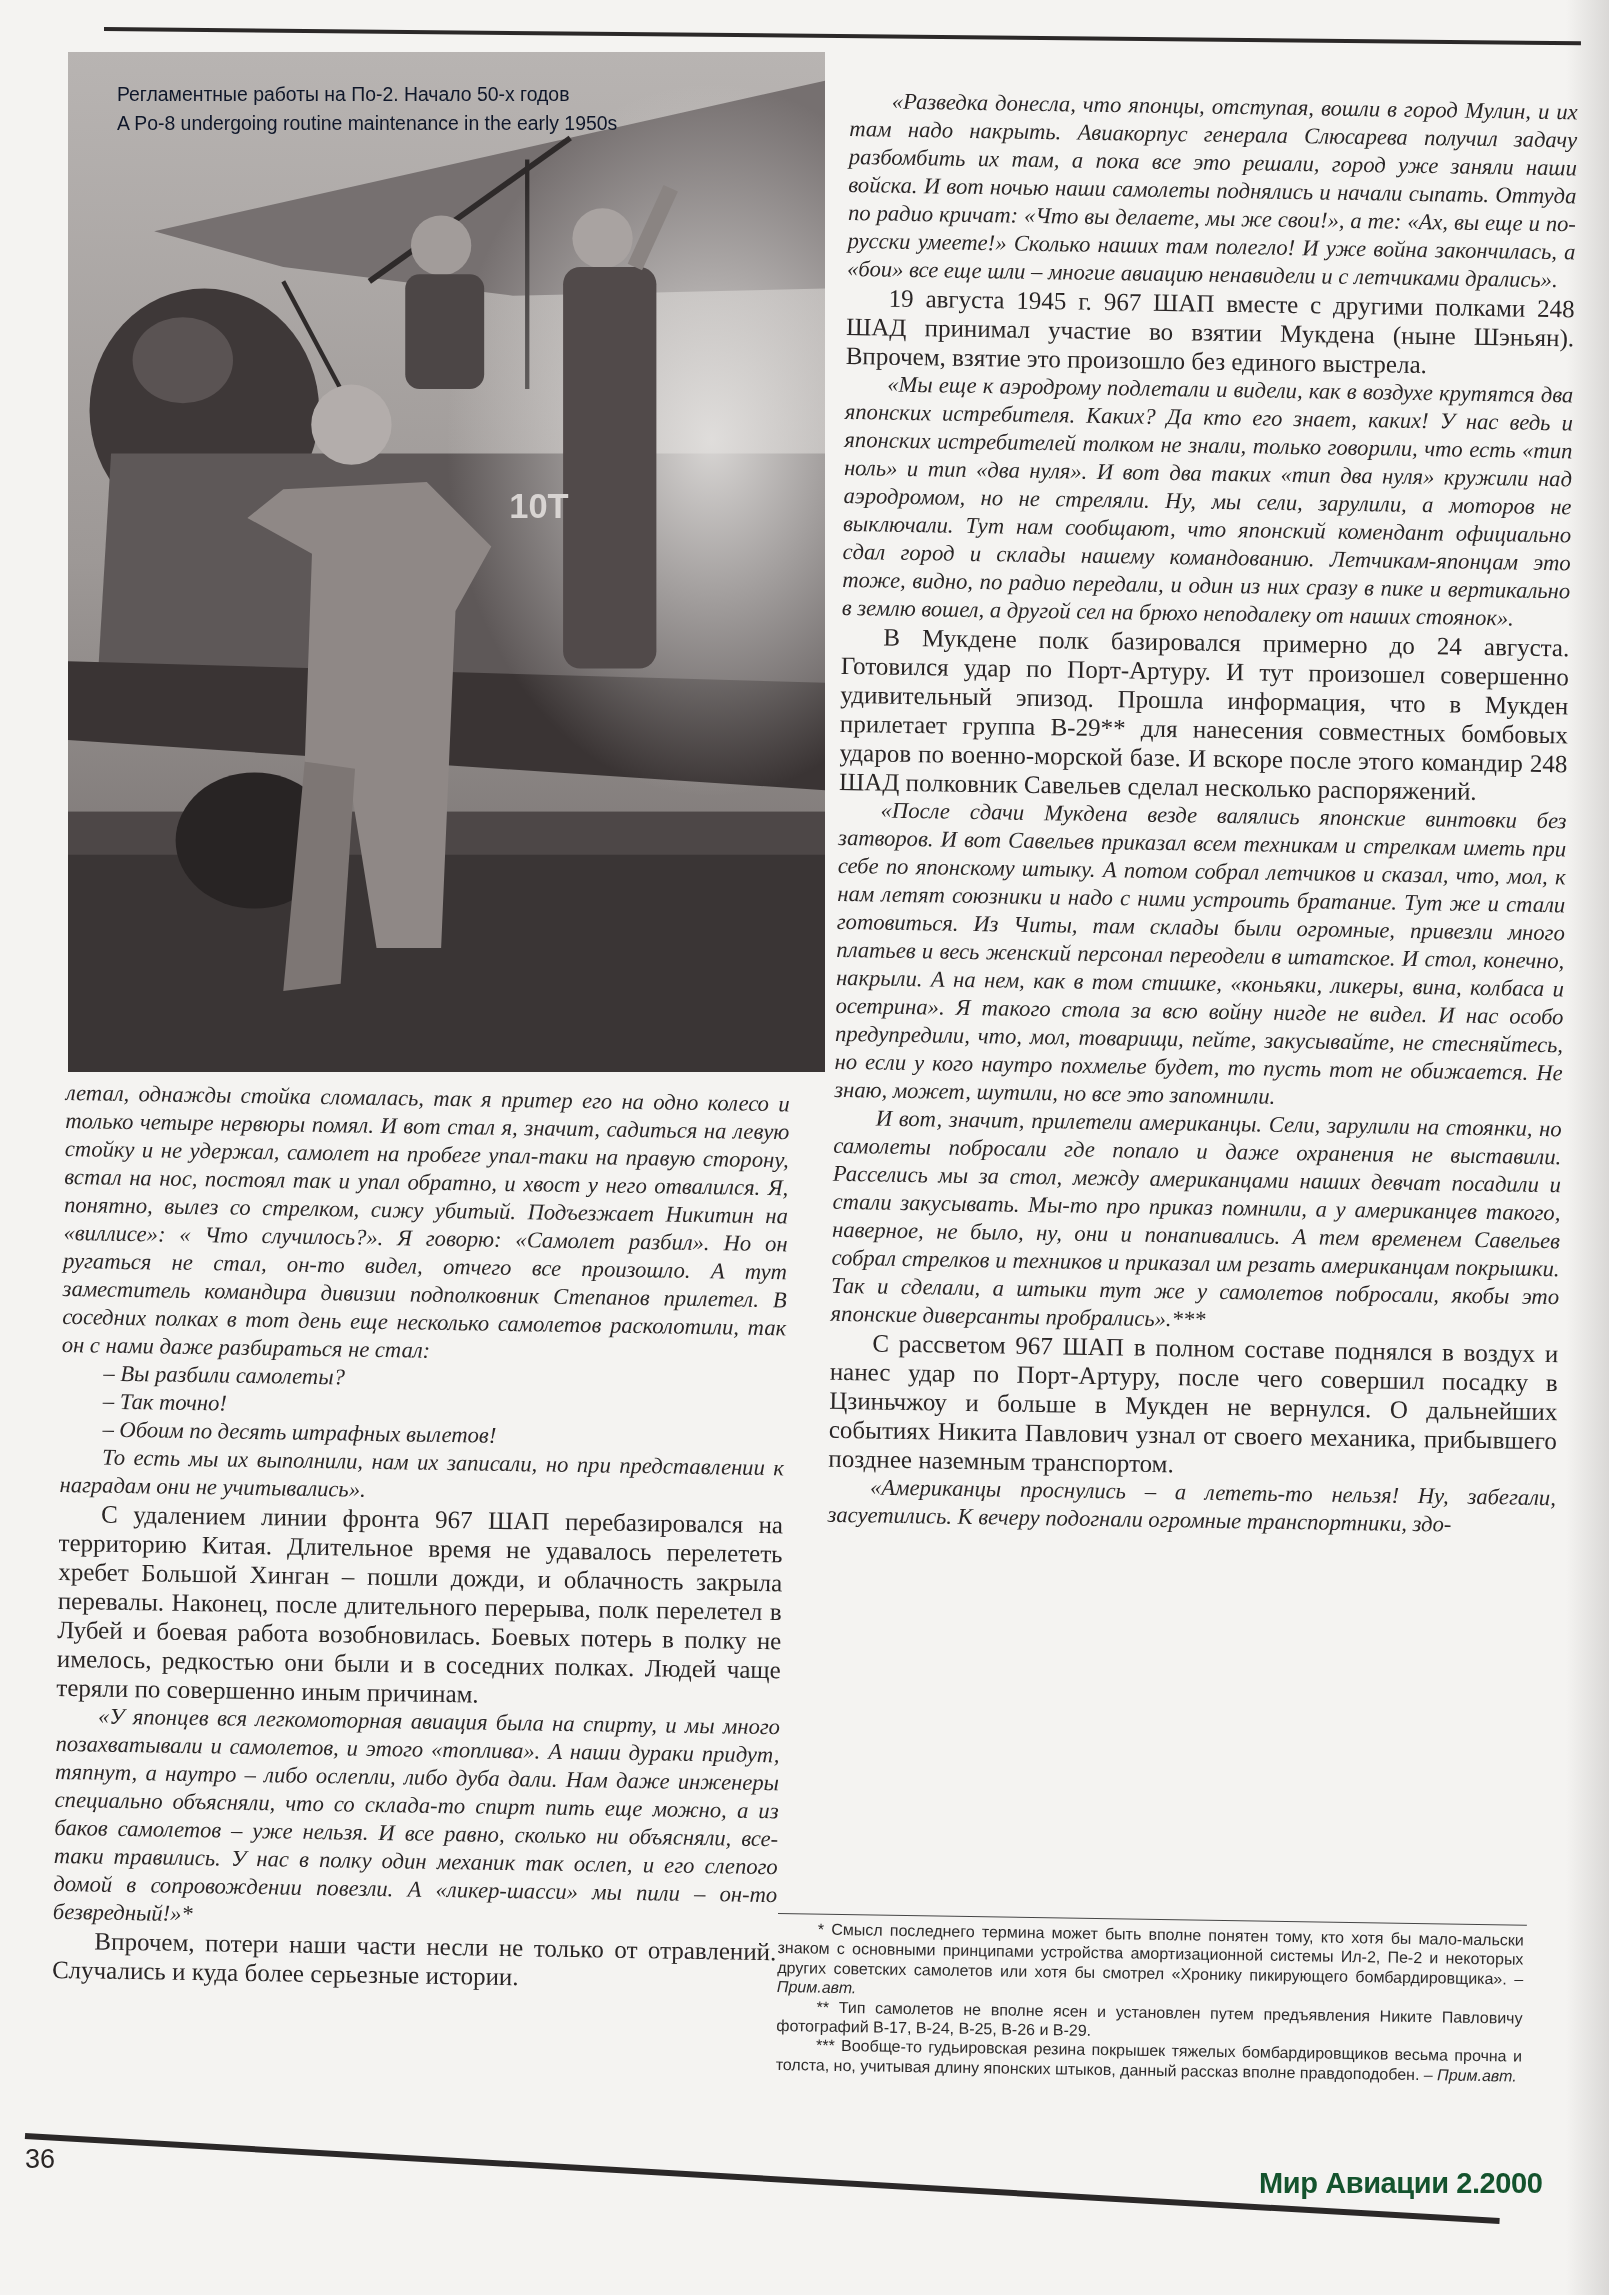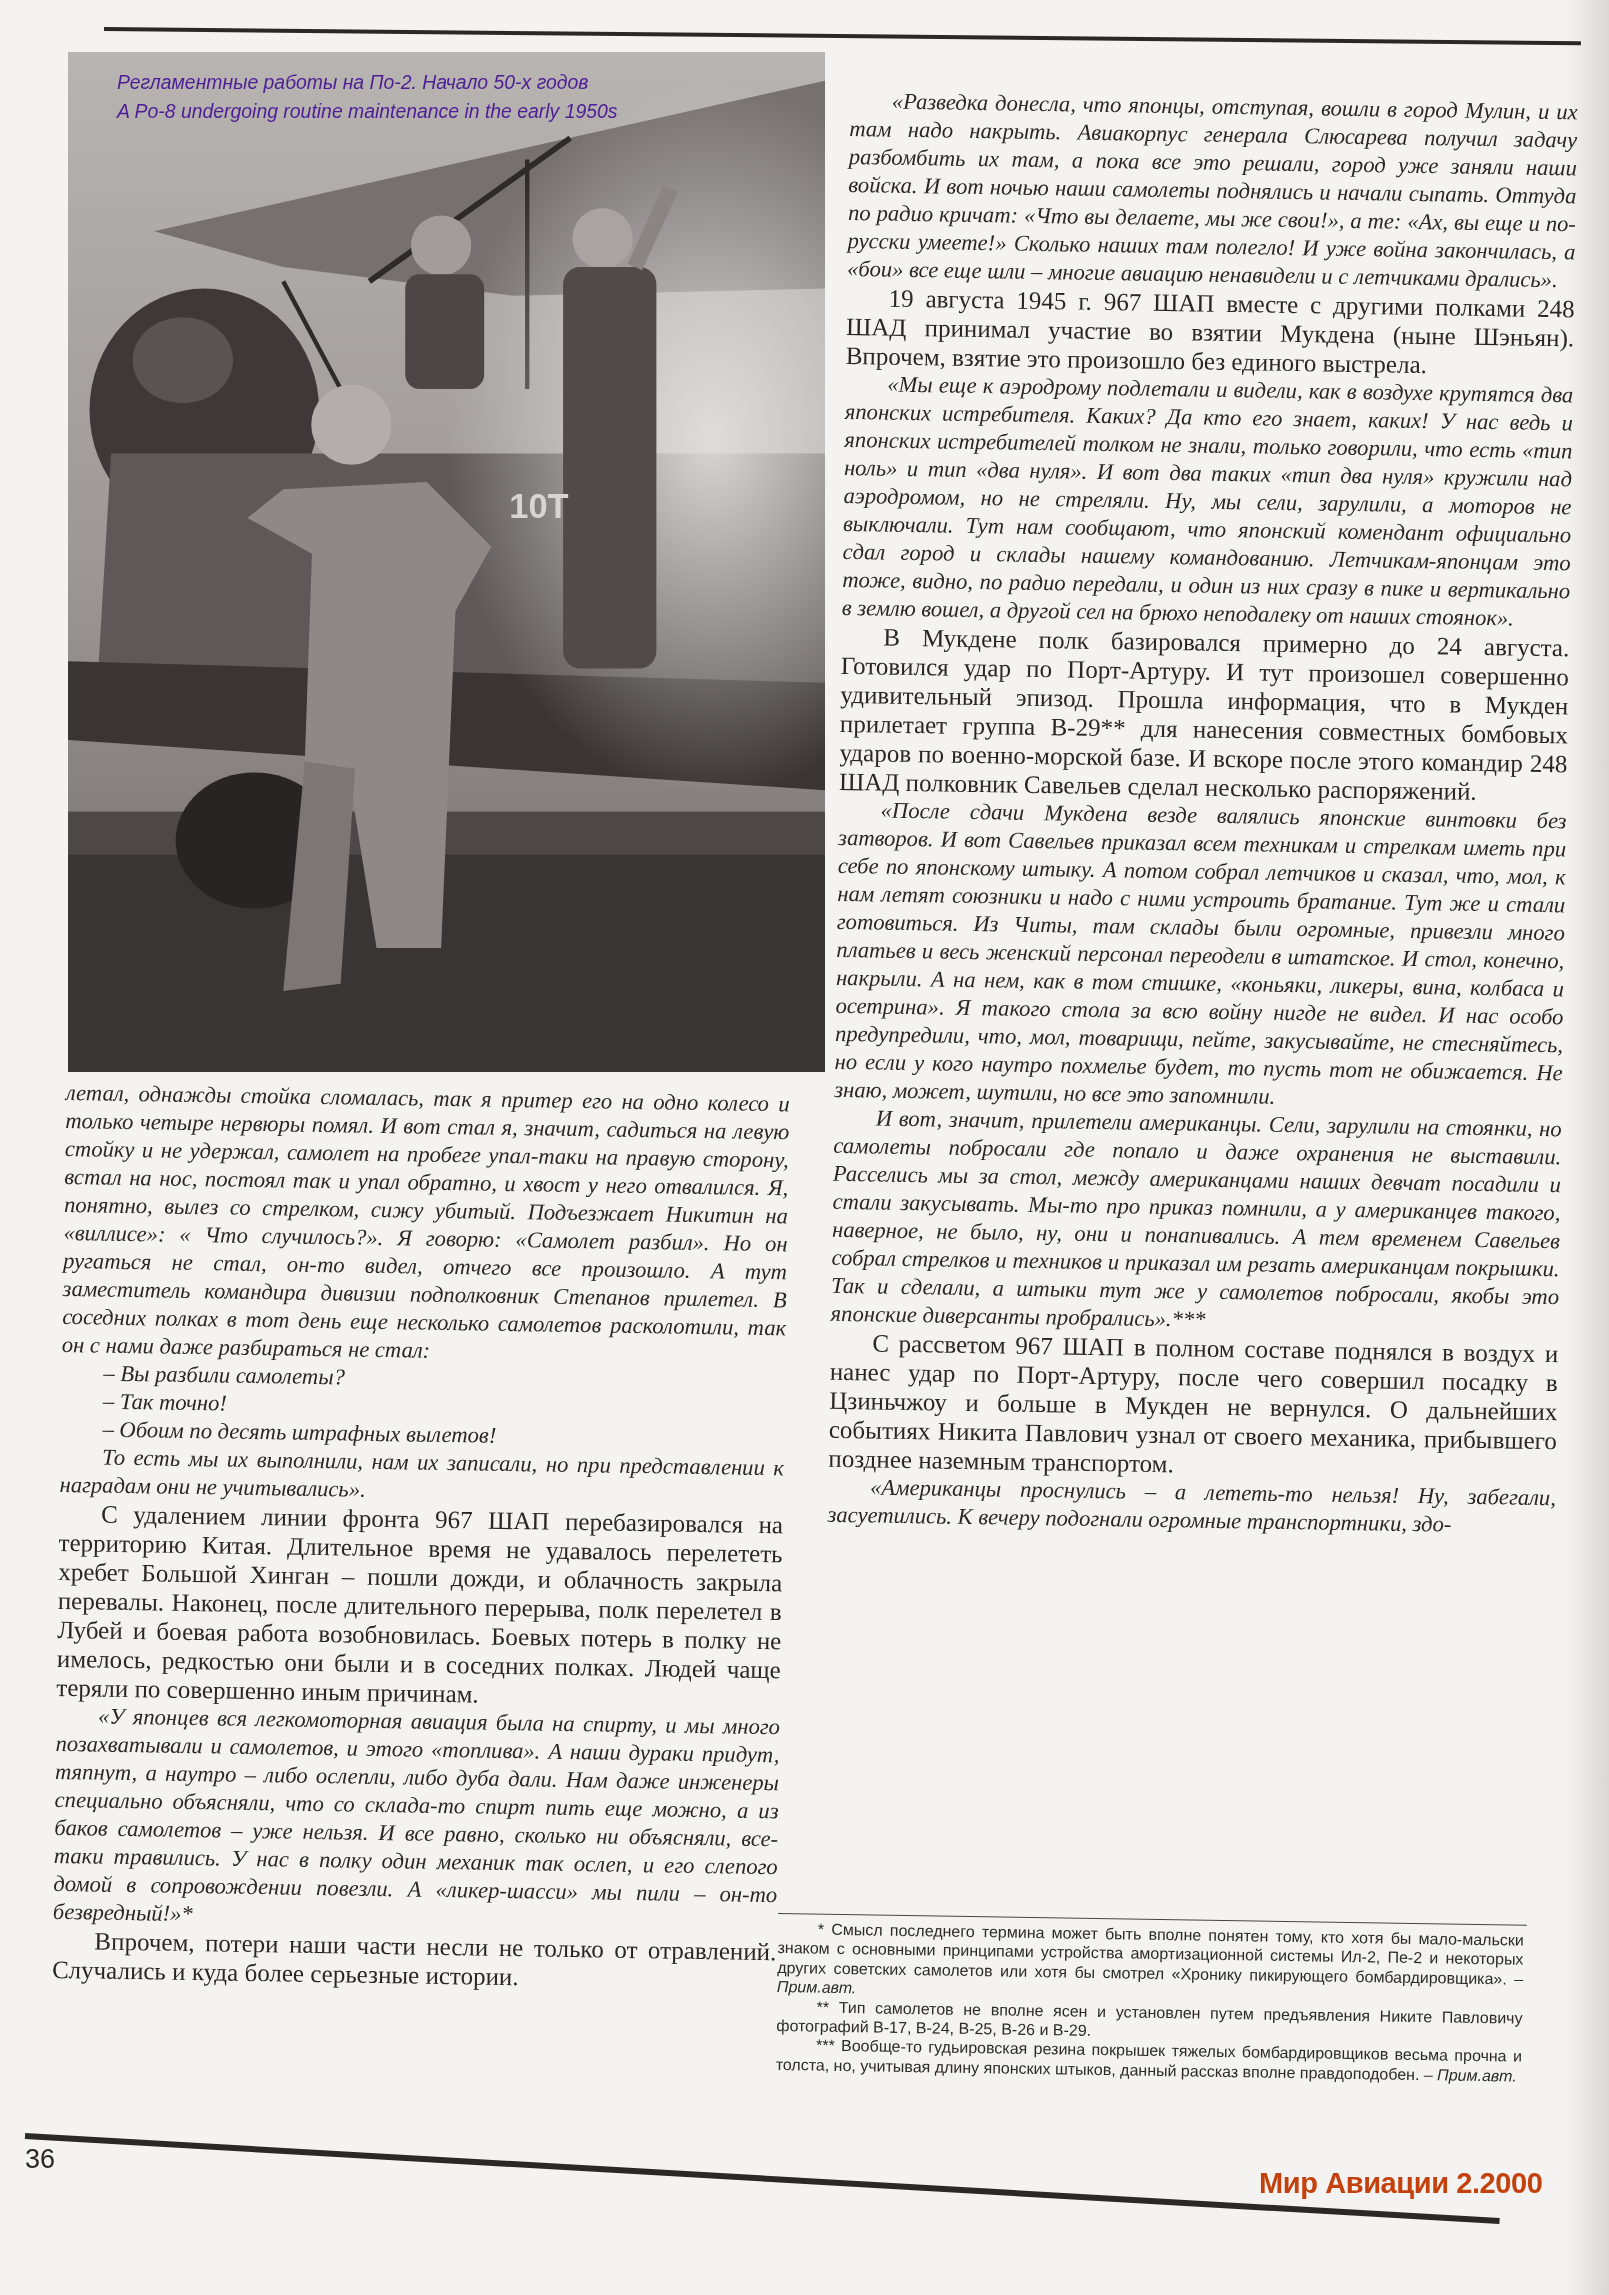--- a/index.html
+++ b/index.html
@@ -7,41 +7,41 @@
          font-family:"Liberation Serif","DejaVu Serif",serif; color:#2a2626; }
   .page-shade { position:absolute; right:0; top:0; width:43px; height:2295px;
                 background:linear-gradient(to right, rgba(255,255,255,0), rgba(200,198,196,0.6)); }
   .top-rule { position:absolute; left:104px; top:27px; width:1477px; height:3.6px; background:#2b2828;
               transform-origin:left center; transform:rotate(0.55deg); }
   .bottom-rule { position:absolute; left:25px; top:2133px; width:1477px; height:5.7px; background:#2b2828;
               transform-origin:left center; transform:rotate(3.3deg); }
   .photo { position:absolute; left:68px; top:52px; width:757px; height:1020px; overflow:hidden;
            background:#9a9696; }
   .photo svg { position:absolute; left:0; top:0; width:100%; height:100%; }
-  .caption { position:absolute; left:49px; top:16px; font-family:"Liberation Sans","DejaVu Sans",sans-serif;
-             font-size:19.4px; line-height:29px; color:#4c1d95;font-style:italic; }
+  .caption { position:absolute; left:49px; top:28px; font-family:"Liberation Sans","DejaVu Sans",sans-serif;
+             font-size:19.4px; line-height:29px; color:#0f172a; }
   .col { position:absolute; font-size:24px; line-height:28px; text-align:justify; hyphens:manual; }
   .col p { margin:0; text-indent:42px; }
   .col p.noindent { text-indent:0; }
   .col p.quote { font-style:italic; font-size:22.6px; }
   .col p.body { font-family:"Liberation Serif","DejaVu Serif",serif; font-size:25px; line-height:29px; }
   .col p.dialog { text-indent:42px; text-align:left; }
   .right-col { left:850px; top:87px; width:728px; transform:rotate(0.9deg); transform-origin:left top; }
   .left-col { left:66px; top:1079px; width:724px; transform:rotate(0.9deg); transform-origin:left top; }
   .footnote-rule { position:absolute; left:778px; top:1913px; width:749px; height:1.4px; background:#444;
                    transform:rotate(0.9deg); transform-origin:left top; }
   .footnotes { position:absolute; left:778px; top:1919px; width:746px;
                font-family:"Liberation Sans","DejaVu Sans",sans-serif; font-size:16px; line-height:19.4px;
                text-align:justify; transform:rotate(0.9deg); transform-origin:left top; color:#2c2a2a; }
   .footnotes p { margin:0; text-indent:40px; }
   .footnotes .note-tag { font-style:italic; }
   .page-number { position:absolute; left:25px; top:2144px; font-family:"Liberation Sans","DejaVu Sans",sans-serif;
                  font-size:27px; color:#2a2626; }
   .magazine { position:absolute; left:1259px; top:2167px; font-family:"Liberation Sans","DejaVu Sans",sans-serif;
-              font-weight:bold; font-size:29px; color:#c2410c; letter-spacing:-0.4px; }
+              font-weight:bold; font-size:29px; color:#14532d; letter-spacing:-0.4px; }
 </style>
 </head>
 <body>
 
 <div class="page-shade"></div>
 <div class="top-rule"></div>
 
 <div class="photo">
   <svg viewBox="0 0 1055 1423" preserveAspectRatio="none">
     <defs>

